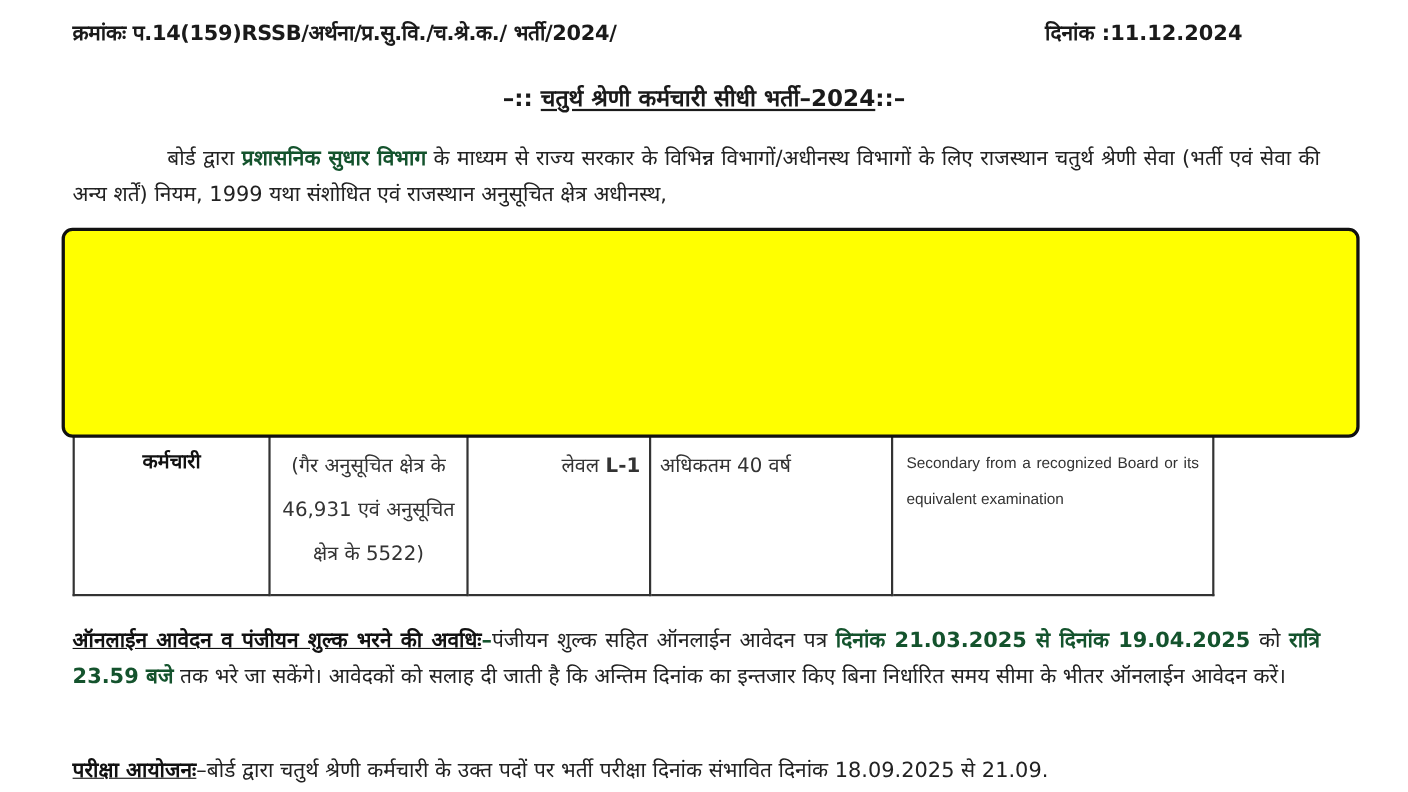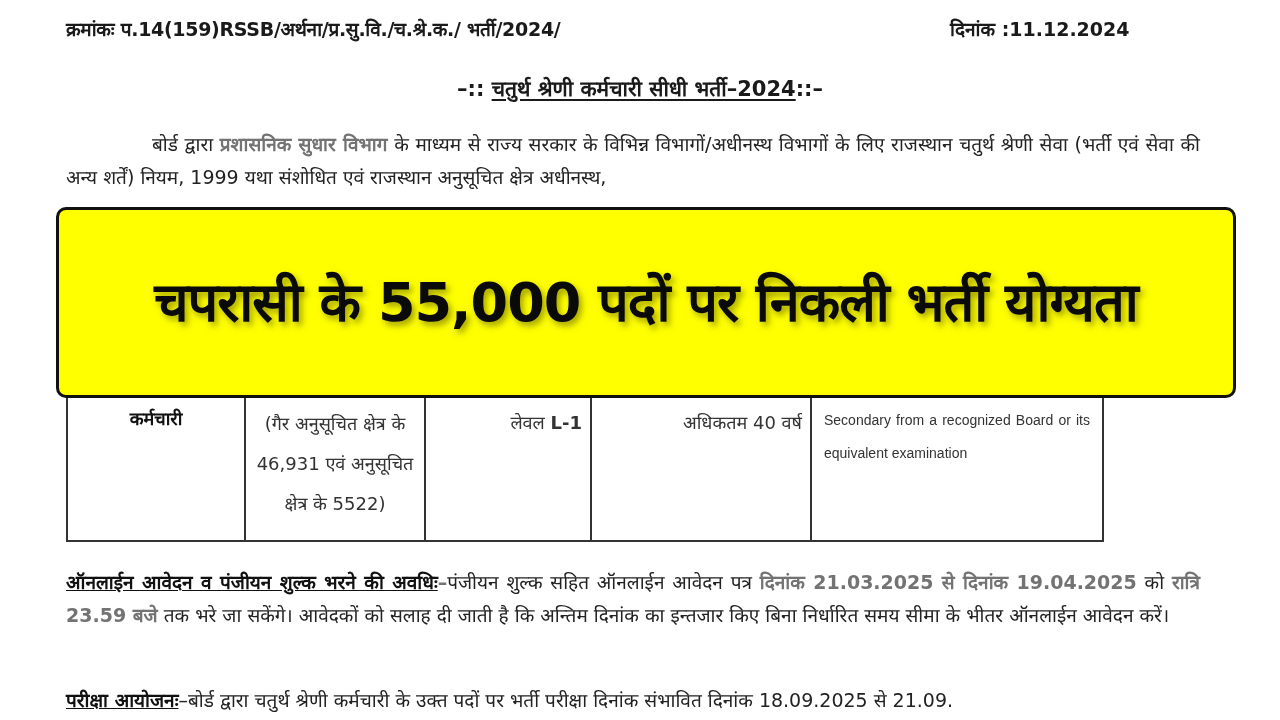--- a/index.html
+++ b/index.html
@@ -7,32 +7,32 @@
     width: 1280px; height: 720px; overflow: hidden; position: relative;
     background: #ffffff; color: #1a1a1a;
     font-family: "DejaVu Sans", "Liberation Sans", sans-serif;
   }
   .abs { position: absolute; }
   .ref { left: 66px; top: 16px; font-size: 19px; font-weight: bold; letter-spacing: -0.3px; white-space: nowrap; }
   .date { left: 950px; top: 16px; font-size: 19px; font-weight: bold; white-space: nowrap; }
   .heading { left: 0; width: 1280px; top: 74px; text-align: center; font-size: 21px; font-weight: bold; white-space: nowrap; }
   .heading .u { text-decoration: underline; text-underline-offset: 3px; }
   .para { left: 66px; width: 1134px; font-size: 19px; line-height: 33px; text-align: justify; color: #222; }
-  .para b { color: #737373; }
+  .para b { color: #14532d; }
   .p1 { top: 128px; }
   .p1 .indent { display: inline-block; width: 86px; }
   table.grid {
     position: absolute; left: 66px; top: 380px; width: 1038px; height: 162px;
     border-collapse: collapse; font-size: 18px; color: #333;
   }
   table.grid td { border: 2px solid #333; vertical-align: top; padding: 6px 8px; }
   .c1 { width: 160px; text-align: center; font-weight: bold; color: #111; padding-top: 24px !important; }
   .c2 { width: 162px; text-align: center; line-height: 40px; padding-top: 22px !important; }
   .c3 { width: 148px; text-align: right; padding-top: 28px !important; }
-  .c4 { width: 202px; text-align: right; padding-top: 28px !important; }
+  .c4 { width: 202px; text-align: left; padding-top: 28px !important; }
   .c5 { text-align: justify; text-align-last: left; line-height: 33px; padding: 22px 12px 6px 12px !important; font-family: "Liberation Sans", sans-serif; font-size: 14px; }
   .p2 { top: 566px; }
   .p3 { top: 684px; white-space: nowrap; text-align: left; }
   .label-u { text-decoration: underline; font-weight: bold; color: #111; }
   .banner {
     left: 56px; top: 207px; width: 1174px; height: 185px;
     background: #ffff00; border: 3px solid #111; border-radius: 10px;
     display: flex; flex-direction: column; align-items: center; justify-content: center;
     box-sizing: content-box;
   }
@@ -71,14 +71,13 @@
 
 <div class="abs para p2">
   <span class="label-u">ऑनलाईन आवेदन व पंजीयन शुल्क भरने की अवधिः</span><b>–</b><span>पंजीयन शुल्क सहित ऑनलाईन आवेदन पत्र </span><b>दिनांक 21.03.2025 से दिनांक 19.04.2025</b><span> को </span><b>रात्रि 23.59 बजे</b><span> तक भरे जा सकेंगे। आवेदकों को सलाह दी जाती है कि अन्तिम दिनांक का इन्तजार किए बिना निर्धारित समय सीमा के भीतर ऑनलाईन आवेदन करें।</span>
 </div>
 
 <div class="abs para p3">
   <span class="label-u">परीक्षा आयोजनः</span><span>–बोर्ड द्वारा चतुर्थ श्रेणी कर्मचारी के उक्त पदों पर भर्ती परीक्षा दिनांक संभावित दिनांक 18.09.2025 से 21.09.</span>
 </div>
 
 <div class="abs banner">
-  <div class="banner-line">चपरासी के 55,000 पदों पर निकली भर्ती योग्यता</div>
 </div>
 
 </body></html>

